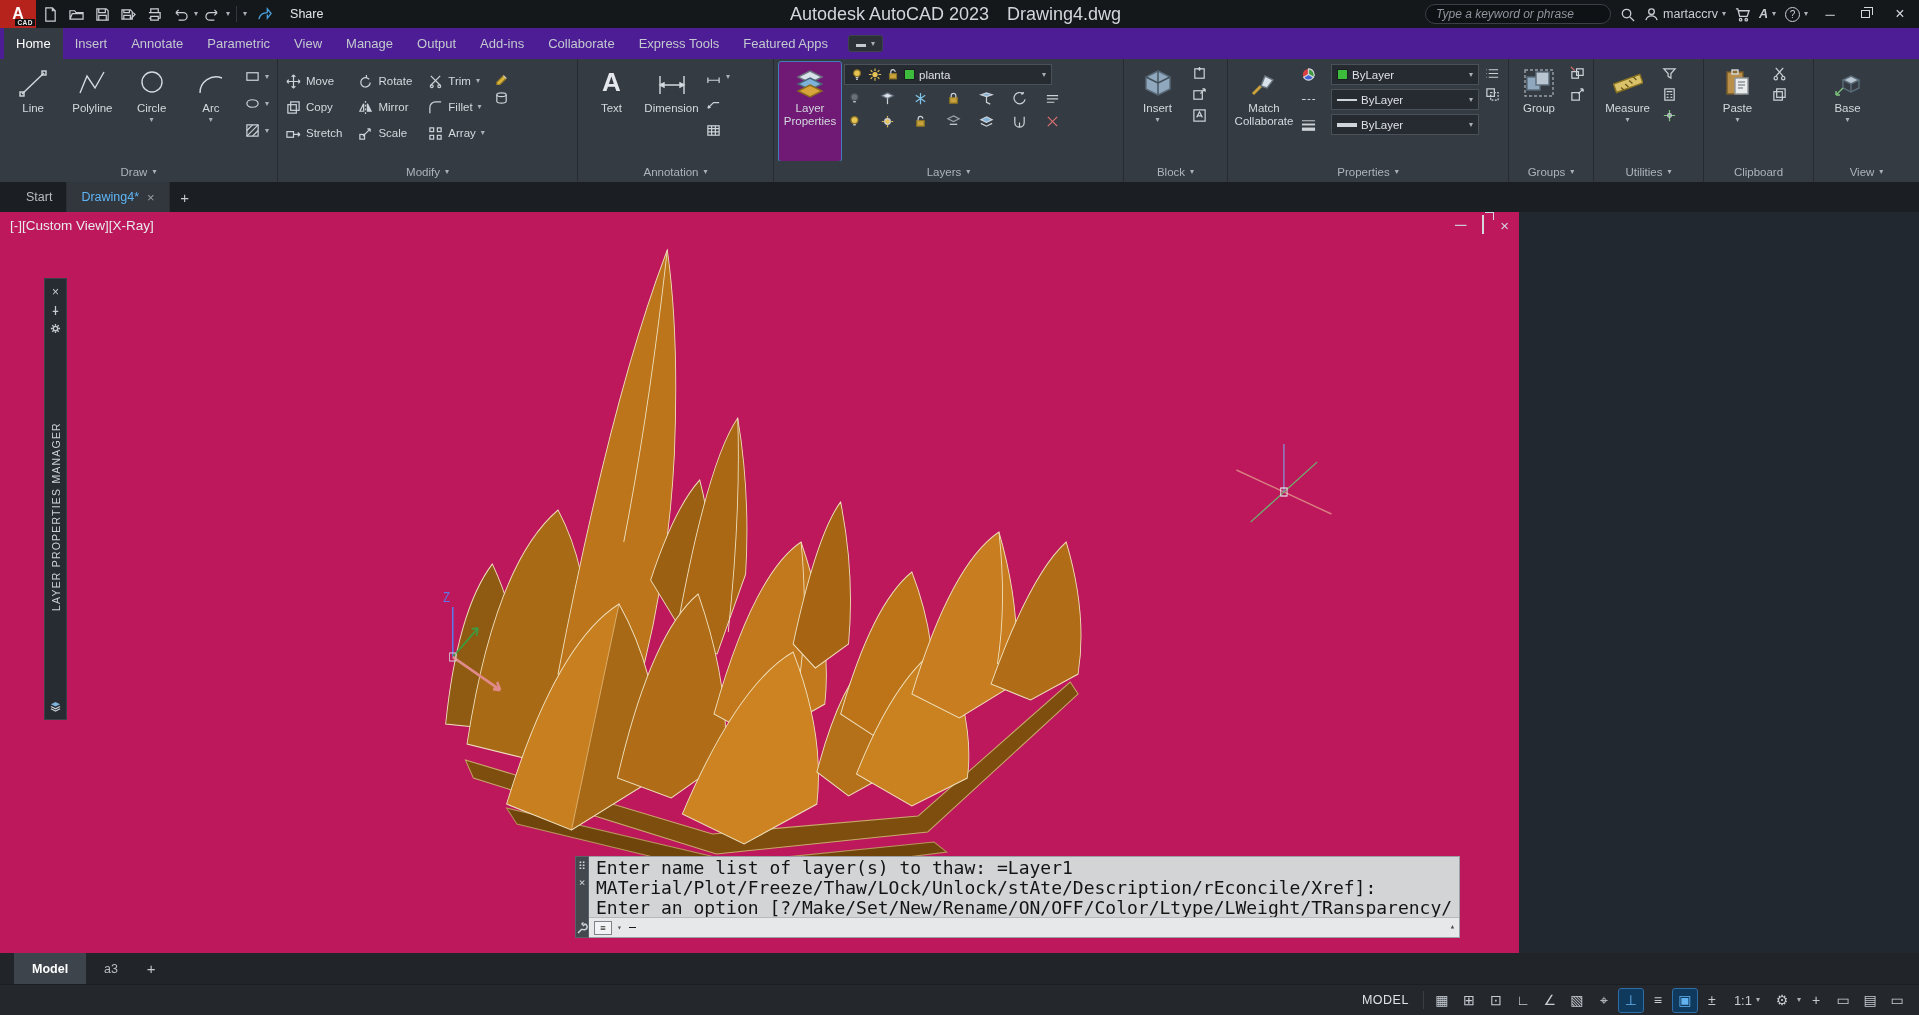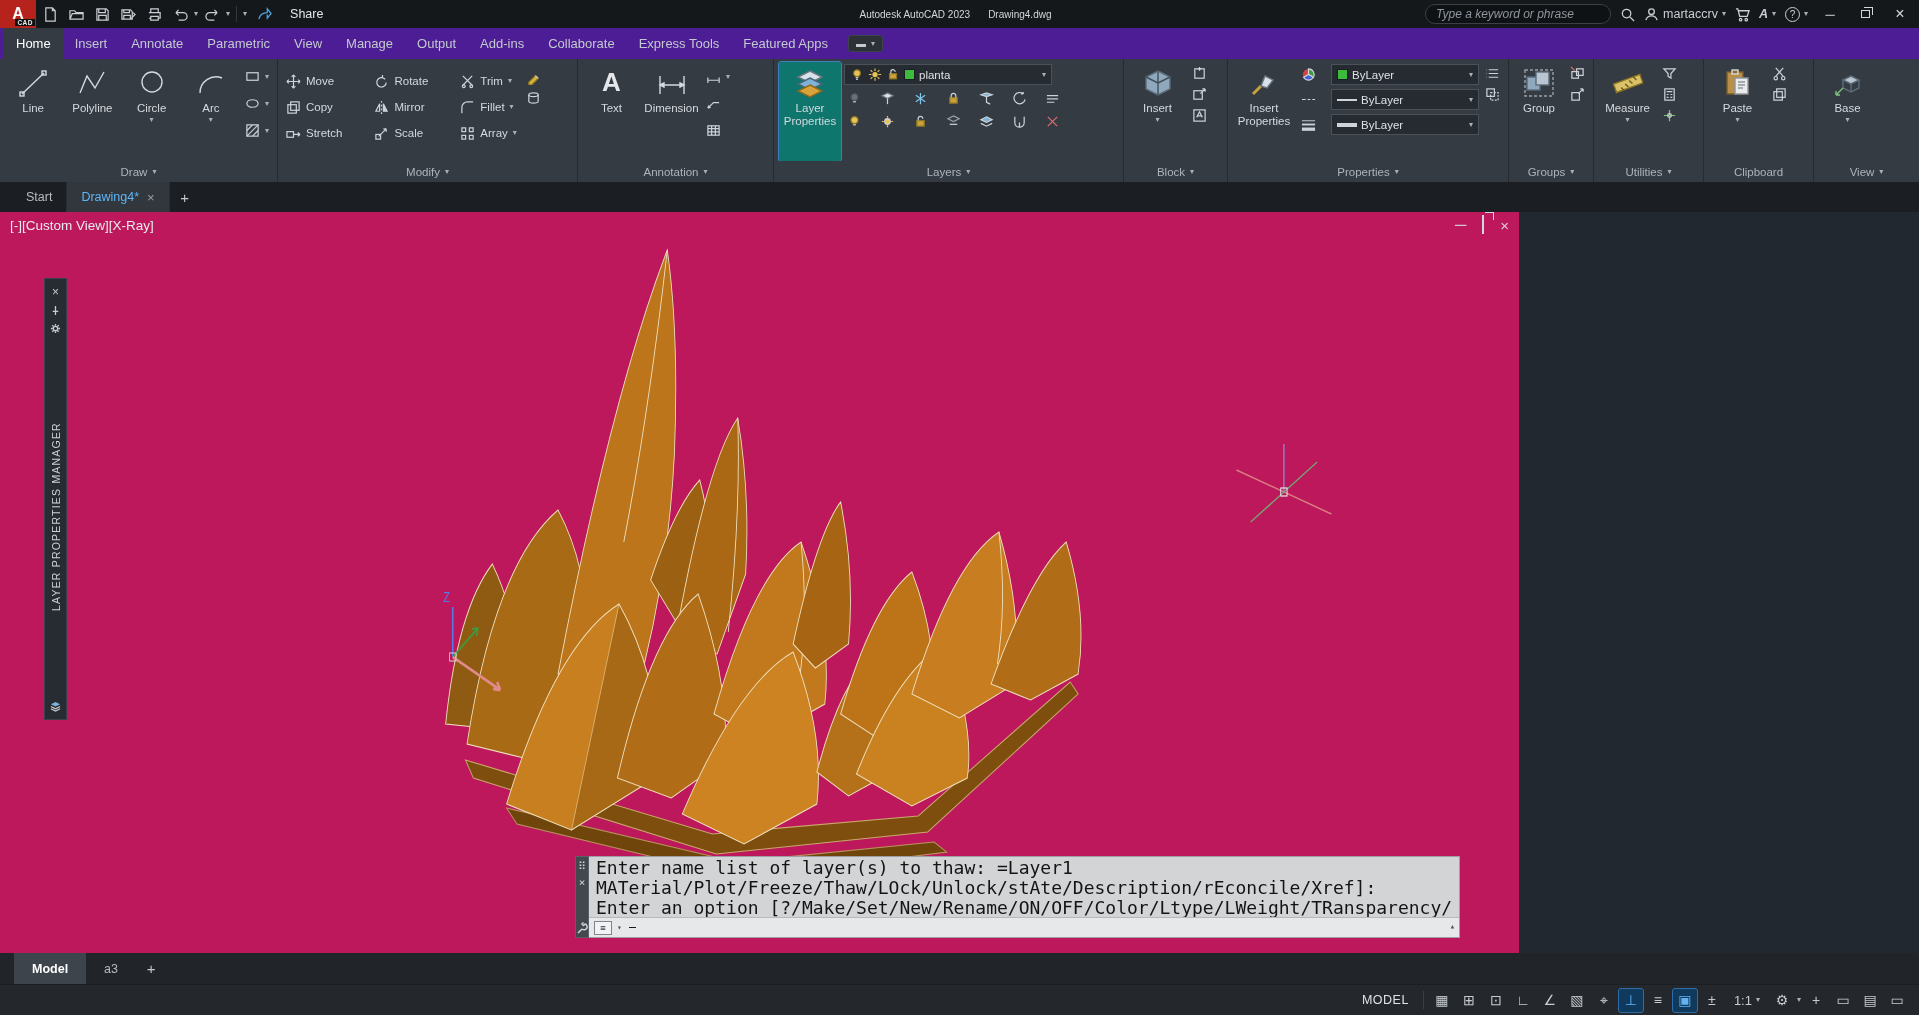--- a/index.html
+++ b/index.html
@@ -9,21 +9,21 @@
 
 .titlebar{height:28px;background:#15181b;display:flex;align-items:center;gap:2px;padding-right:6px;font-size:12.5px;color:#c9ced4;position:relative}
 .logo{width:36px;height:28px;background:#b5231c;display:flex;align-items:center;justify-content:center;font-weight:bold;color:#fff;font-size:16px;position:relative;flex:none}
 .logo .cadtag{position:absolute;right:1px;bottom:2px;background:#111;color:#eee;font-size:6.5px;padding:0 2px;font-weight:bold;letter-spacing:.5px}
 .qico{width:24px;height:24px;display:flex;align-items:center;justify-content:center;border-radius:2px;cursor:pointer}
 .qico svg{width:15px;height:15px;stroke:#c9ced4;fill:none;stroke-width:1.3}
 .caret{font-size:8px;color:#aab0b6;line-height:1}
 .qsep{width:1px;height:16px;background:#33383e;margin:0 4px}
 .share{display:flex;align-items:center;gap:18px;color:#e4e7ea;margin-left:8px;cursor:pointer}
 .share svg{width:15px;height:15px;stroke:#4aa3e0;fill:none;stroke-width:1.4}
-.tb-title{position:absolute;left:0;right:8px;display:flex;justify-content:center;gap:18px;pointer-events:none;font-size:10px;color:#d2d6da}
+.tb-title{position:absolute;left:0;right:8px;display:flex;justify-content:center;gap:18px;pointer-events:none;font-size:18px;color:#d2d6da}
 .tb-right{margin-left:auto;display:flex;align-items:center;gap:9px;z-index:2}
 .search-input{width:186px;height:20px;background:#0f1215;border:1px solid #3a4046;border-radius:10px;color:#d8dce0;font-size:12px;font-style:italic;padding:0 10px;font-family:"Liberation Sans",sans-serif}
 .search-input::placeholder{color:#8f969d;font-style:italic}
 .tbico{display:flex;align-items:center;gap:4px;cursor:pointer;color:#c9ced4}
 .tbico svg{width:15px;height:15px;stroke:#c9ced4;fill:none;stroke-width:1.4}
 .winbtn{width:26px;height:24px;display:flex;align-items:center;justify-content:center;color:#d4d8dc;cursor:pointer;font-size:13px}
 .restore-box{width:9px;height:8px;border:1px solid #d4d8dc;position:relative}
 .restore-box:before{content:"";position:absolute;left:2px;top:-4px;width:8px;height:7px;border:1px solid #d4d8dc;border-left:none;border-bottom:none}
 
 
@@ -33,25 +33,25 @@
 .rtoggle{align-self:center;margin-left:8px;background:#2c3137;border:1px solid #3c434a;border-radius:3px;height:17px;display:flex;align-items:center;gap:5px;padding:0 7px;color:#c3c9cf;cursor:pointer;font-size:10px}
 
 
 .ribbon{height:123px;background:#353b42;display:flex;font-size:11.5px;color:#d4d9df}
 .panel{height:100%;display:flex;flex-direction:column;border-right:1px solid #272b30;flex:none}
 .pc{flex:1;display:flex;padding:3px 5px 0 5px;gap:3px;overflow:hidden}
 .plabel{height:21px;display:flex;align-items:center;justify-content:center;gap:5px;color:#aeb4bb;font-size:11.5px;cursor:pointer}
 .bigbtn{width:57px;display:flex;flex-direction:column;align-items:center;gap:1px;padding-top:3px;border-radius:2px;cursor:pointer;text-align:center;line-height:1.15}
 .bigbtn .bic{height:36px;display:flex;align-items:center;justify-content:center}
 .bigbtn svg{width:30px;height:30px;stroke:#d4d9df;fill:none;stroke-width:1.4}
-.bigbtn.sel{background:#0f766e;outline:1px solid #3f7fbe}
+.bigbtn.sel{background:#701a75;outline:1px solid #3f7fbe}
 .sbtn{display:flex;align-items:center;gap:5px;height:25px;padding:0 3px;cursor:pointer;white-space:nowrap}
 .sbtn svg,.ico svg{width:15px;height:15px;stroke:#ccd2d8;fill:none;stroke-width:1.3}
 .scol{display:flex;flex-direction:column;justify-content:flex-start;gap:2px;padding-top:2px}
-.modgrid{display:grid;grid-template-rows:repeat(3,26px);grid-auto-flow:column;column-gap:26px;align-items:center;padding-top:6px}
+.modgrid{display:grid;grid-template-rows:repeat(3,26px);grid-auto-flow:column;column-gap:10px;align-items:center;padding-top:6px}
 .ico{width:21px;height:19px;display:flex;align-items:center;justify-content:center;cursor:pointer}
 .icorow{display:flex;gap:12px;align-items:center}
 .combo{display:flex;align-items:center;gap:4px;background:#262b31;border:1px solid #4a5158;height:21px;padding:0 5px;font-size:11.5px;color:#dde1e5;cursor:pointer}
 .combo .cdown{margin-left:auto}
 .swatch{width:11px;height:11px;background:#3dbb3d;border:1px solid #1c1f22;flex:none}
 .lt-line{width:20px;border-top:2px solid #cfd4da;flex:none}
 .lw-line{width:20px;border-top:4px solid #cfd4da;flex:none}
 .lay-right{display:flex;flex-direction:column;gap:4px;padding-top:2px}
 
 
@@ -586,21 +586,21 @@
 
     <div class="panel" style="width:281px">
       <div class="pc">
         <div class="bigbtn" style="width:62px">
           <span class="bic">
               <svg viewBox="0 0 30 30">
                 <path d="M4 26l8-8" stroke="#c9a23c" stroke-width="3"></path>
                 <path d="M12 18l4-10 8 4-6 8z" fill="#d9e2ea" stroke="#6b7580"></path>
               </svg>
             </span>
-          <span>Insert Properties</span>
+          <span>Match Collaborate</span>
         </div>
         <div class="lay-right" style="flex:1">
           <div class="icorow">
             <span class="ico">
                 <svg viewBox="0 0 16 16">
                   <circle cx="8" cy="8" r="6" fill="#d94040" stroke="none"></circle>
                   <path d="M8 8L8 2A6 6 0 0 1 13.2 11z" fill="#3f9a3f"></path>
                   <path d="M8 8L13.2 11A6 6 0 0 1 2.8 11z" fill="#3f62d9"></path>
                 </svg>
               </span>

